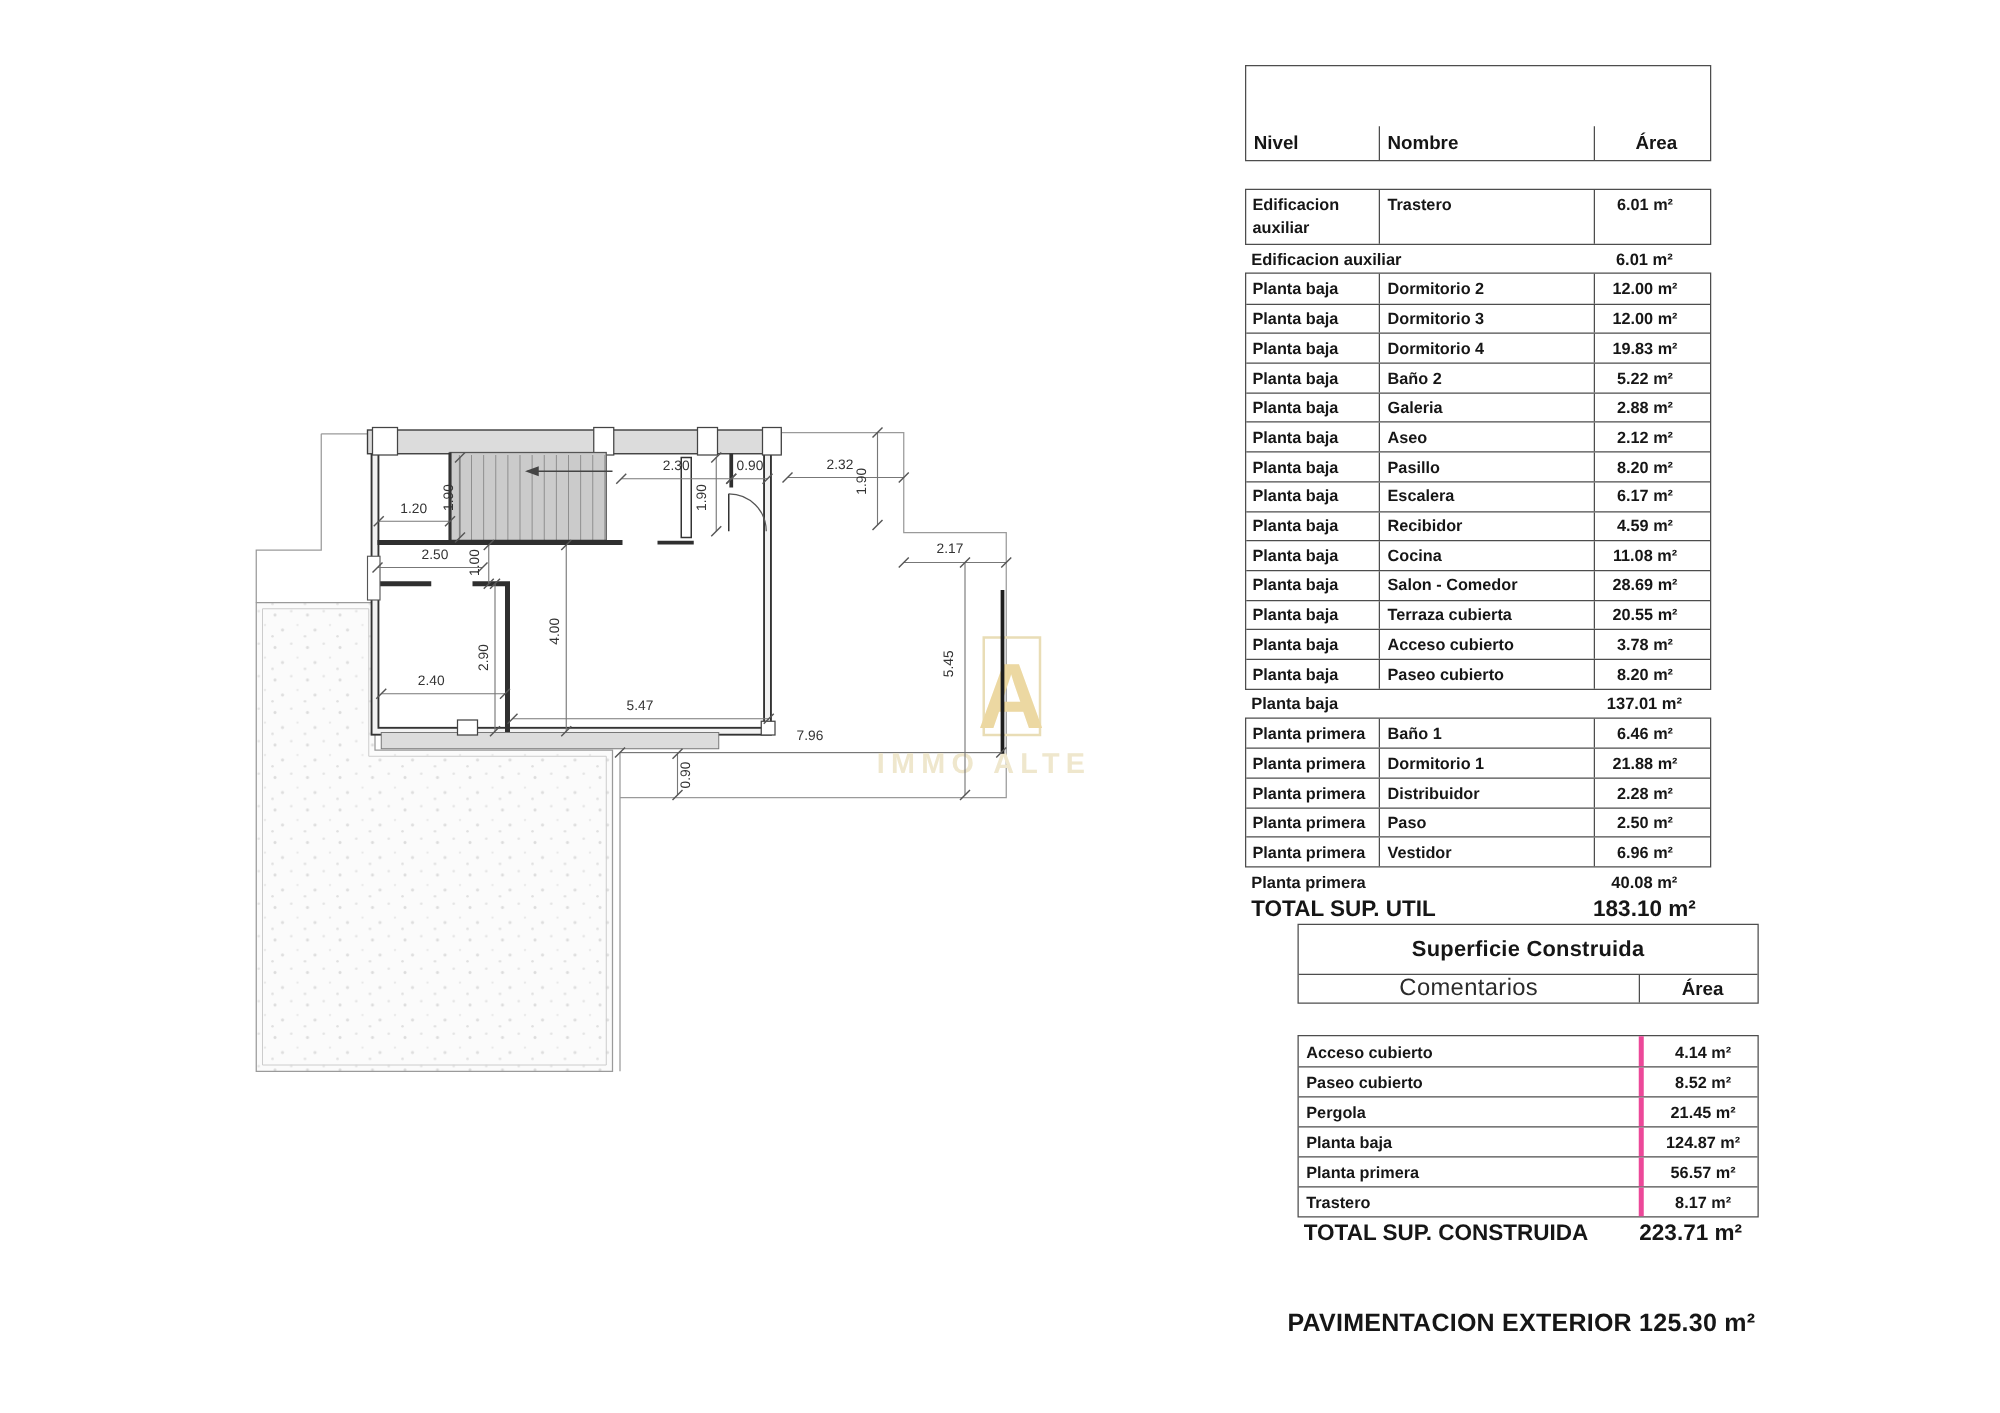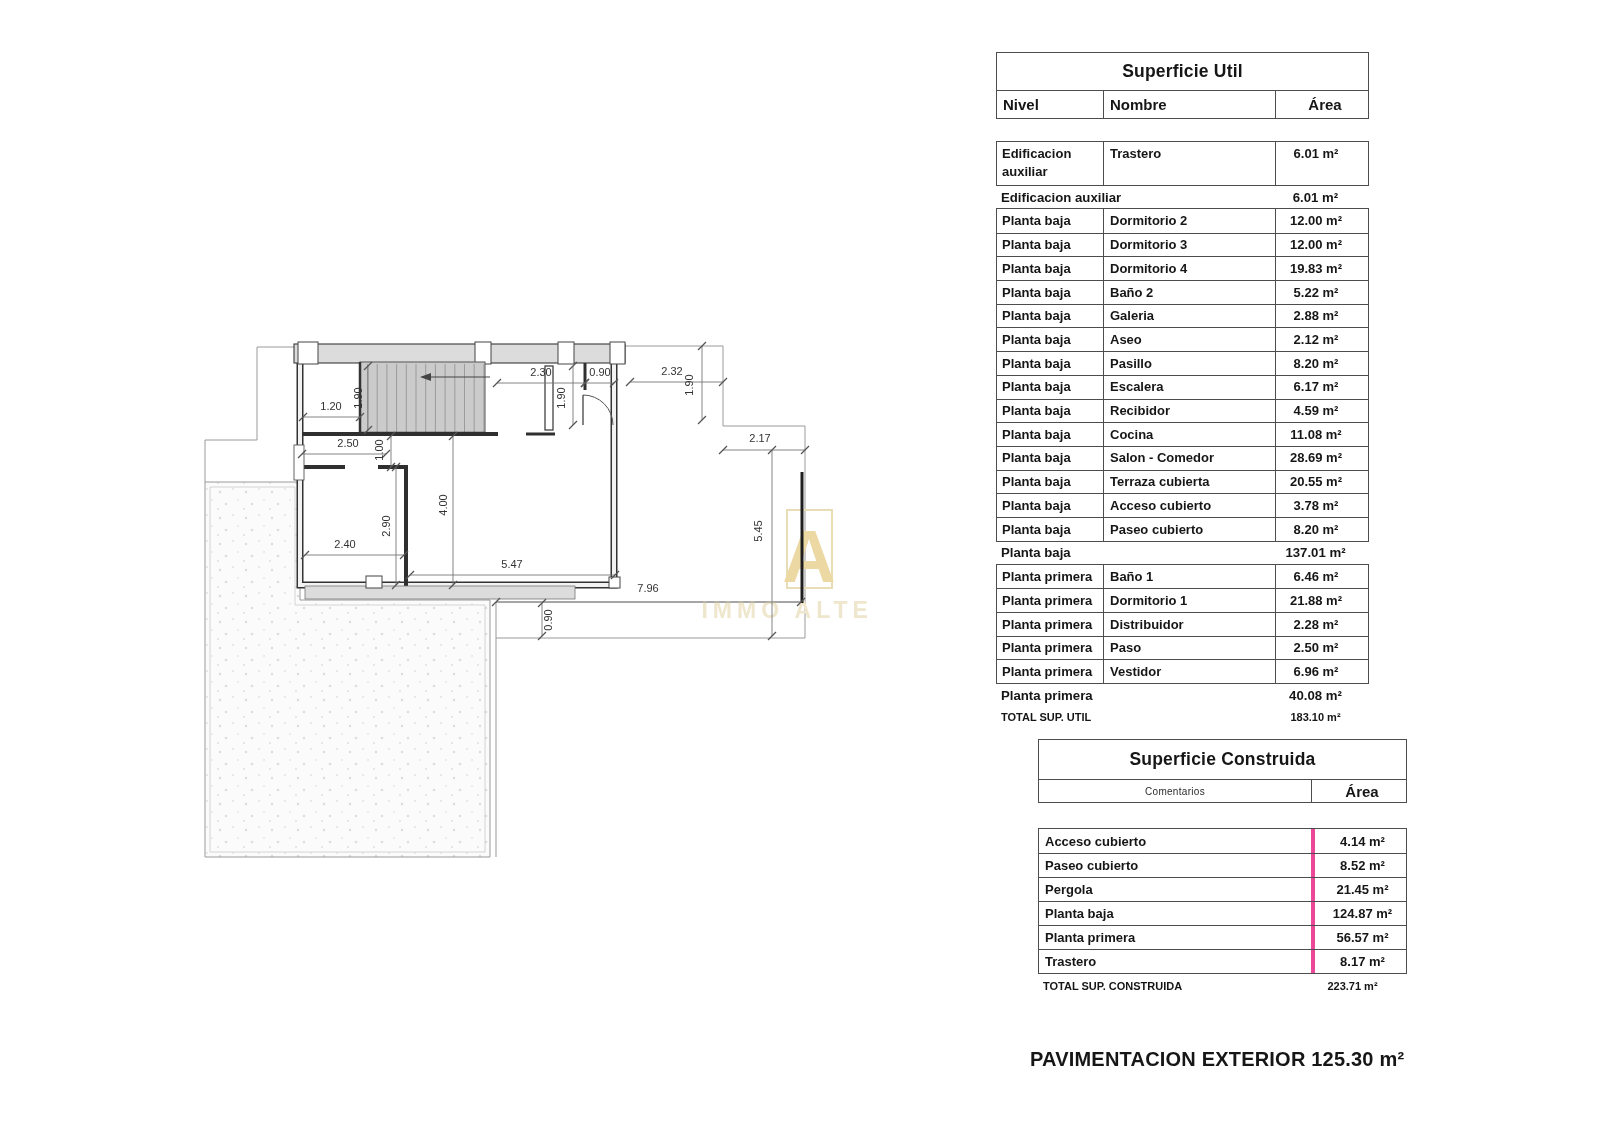--- a/index.html
+++ b/index.html
@@ -14,27 +14,27 @@
   #t1{left:996px;top:52px;width:373px;}
   #t2{left:1008px;top:739px;width:369px;margin-left:30px;}
 
   .hdrbox{border:1.3px solid #4d4d4d;background:#fff;}
   .titlerow{display:flex;align-items:center;justify-content:center;
             font-size:17.5px;letter-spacing:.2px;border-bottom:1.1px solid #4d4d4d;}
   #t1 .titlerow{height:37px;}
   #t2 .titlerow{height:39px;}
 
   .colsrow{display:grid;}
-  #t1 .colsrow{grid-template-columns:106px 172px 1fr;height:27px;}
+  #t1 .colsrow{grid-template-columns:106px 172px 1fr;height:27px;margin-top:48px;}
   #t2 .colsrow{grid-template-columns:272px 1fr;height:22px;}
   .colsrow .ch{display:flex;align-items:center;font-size:15px;padding-left:6px;}
   .colsrow .ch.mid{border-left:1px solid #4d4d4d;}
   .colsrow .ch.area{border-left:1px solid #4d4d4d;justify-content:center;padding-left:16px;padding-right:10px;}
   #t2 .colsrow .coment{justify-content:center;padding-left:0;font-weight:normal;
-       font-size:10px;color:#2b2b2b;letter-spacing:.3px;}
+       font-size:19px;color:#2b2b2b;letter-spacing:.3px;}
 
   .gap1{height:22px;} .gap2{height:25px;}
 
   .box{border:1.1px solid #4d4d4d;}
   .urow{display:grid;grid-template-columns:106px 172px 1fr;height:23.7px;box-sizing:border-box;}
   .urow + .urow{border-top:1px solid #4d4d4d;}
   .urow.tall{height:43px;}
   .urow .c{display:flex;align-items:center;font-size:13px;padding-left:5px;line-height:1.35;}
   .urow.tall .c{align-items:flex-start;padding-top:3px;}
   .urow .c1{border-left:1px solid #4d4d4d;padding-left:6px;}
@@ -43,21 +43,21 @@
   .crow{display:grid;grid-template-columns:272px 1fr;height:24px;box-sizing:border-box;}
   .crow + .crow{border-top:1px solid #4d4d4d;}
   .crow .c{display:flex;align-items:center;font-size:13px;padding-left:6px;}
   .crow .ca{border-left:4px solid #ec4899;justify-content:center;padding-left:16px;padding-right:12px;}
 
   .sumrow{display:grid;height:22px;align-items:center;font-size:13.2px;}
   #t1 .sumrow{grid-template-columns:278px 1fr;}
   #t2 .sumrow{grid-template-columns:272px 1fr;height:24px;}
   .sumrow .sl{padding-left:5px;}
   .sumrow .sa{text-align:center;padding-right:12px;}
-  .totrow{font-size:11px;}
+  .totrow{font-size:18px;}
 
   #foot{position:absolute;left:1030px;top:1048px;font-weight:bold;font-size:20px;
         letter-spacing:.2px;color:#161616;}
 
   svg text{font-family:"Liberation Sans","DejaVu Sans",sans-serif;}
 </style>
 </head>
 <body>
 
 <div id="plan">
@@ -219,21 +219,20 @@
         <line x1="352" y1="273" x2="352" y2="306" stroke="#777" stroke-width="0.9"></line>
         <path d="M348,277 L356,269" stroke="#555" stroke-width="1.2"></path>
         <path d="M348,310 L356,302" stroke="#555" stroke-width="1.2"></path>
         <text x="362" y="290" font-size="11" fill="#333" text-anchor="middle" transform="rotate(-90 362 290)">0.90</text>
       </g>
   </svg>
 </div>
 
 <div class="tbl" id="t1">
   <div class="hdrbox">
-    <div class="titlerow">Superficie Util</div>
     <div class="colsrow">
       <div class="ch">Nivel</div>
       <div class="ch mid">Nombre</div>
       <div class="ch area">Área</div>
     </div>
   </div>
   <div class="gap1"></div>
   <div id="u-groups">
       <div class="box">
         <div class="urow tall">

